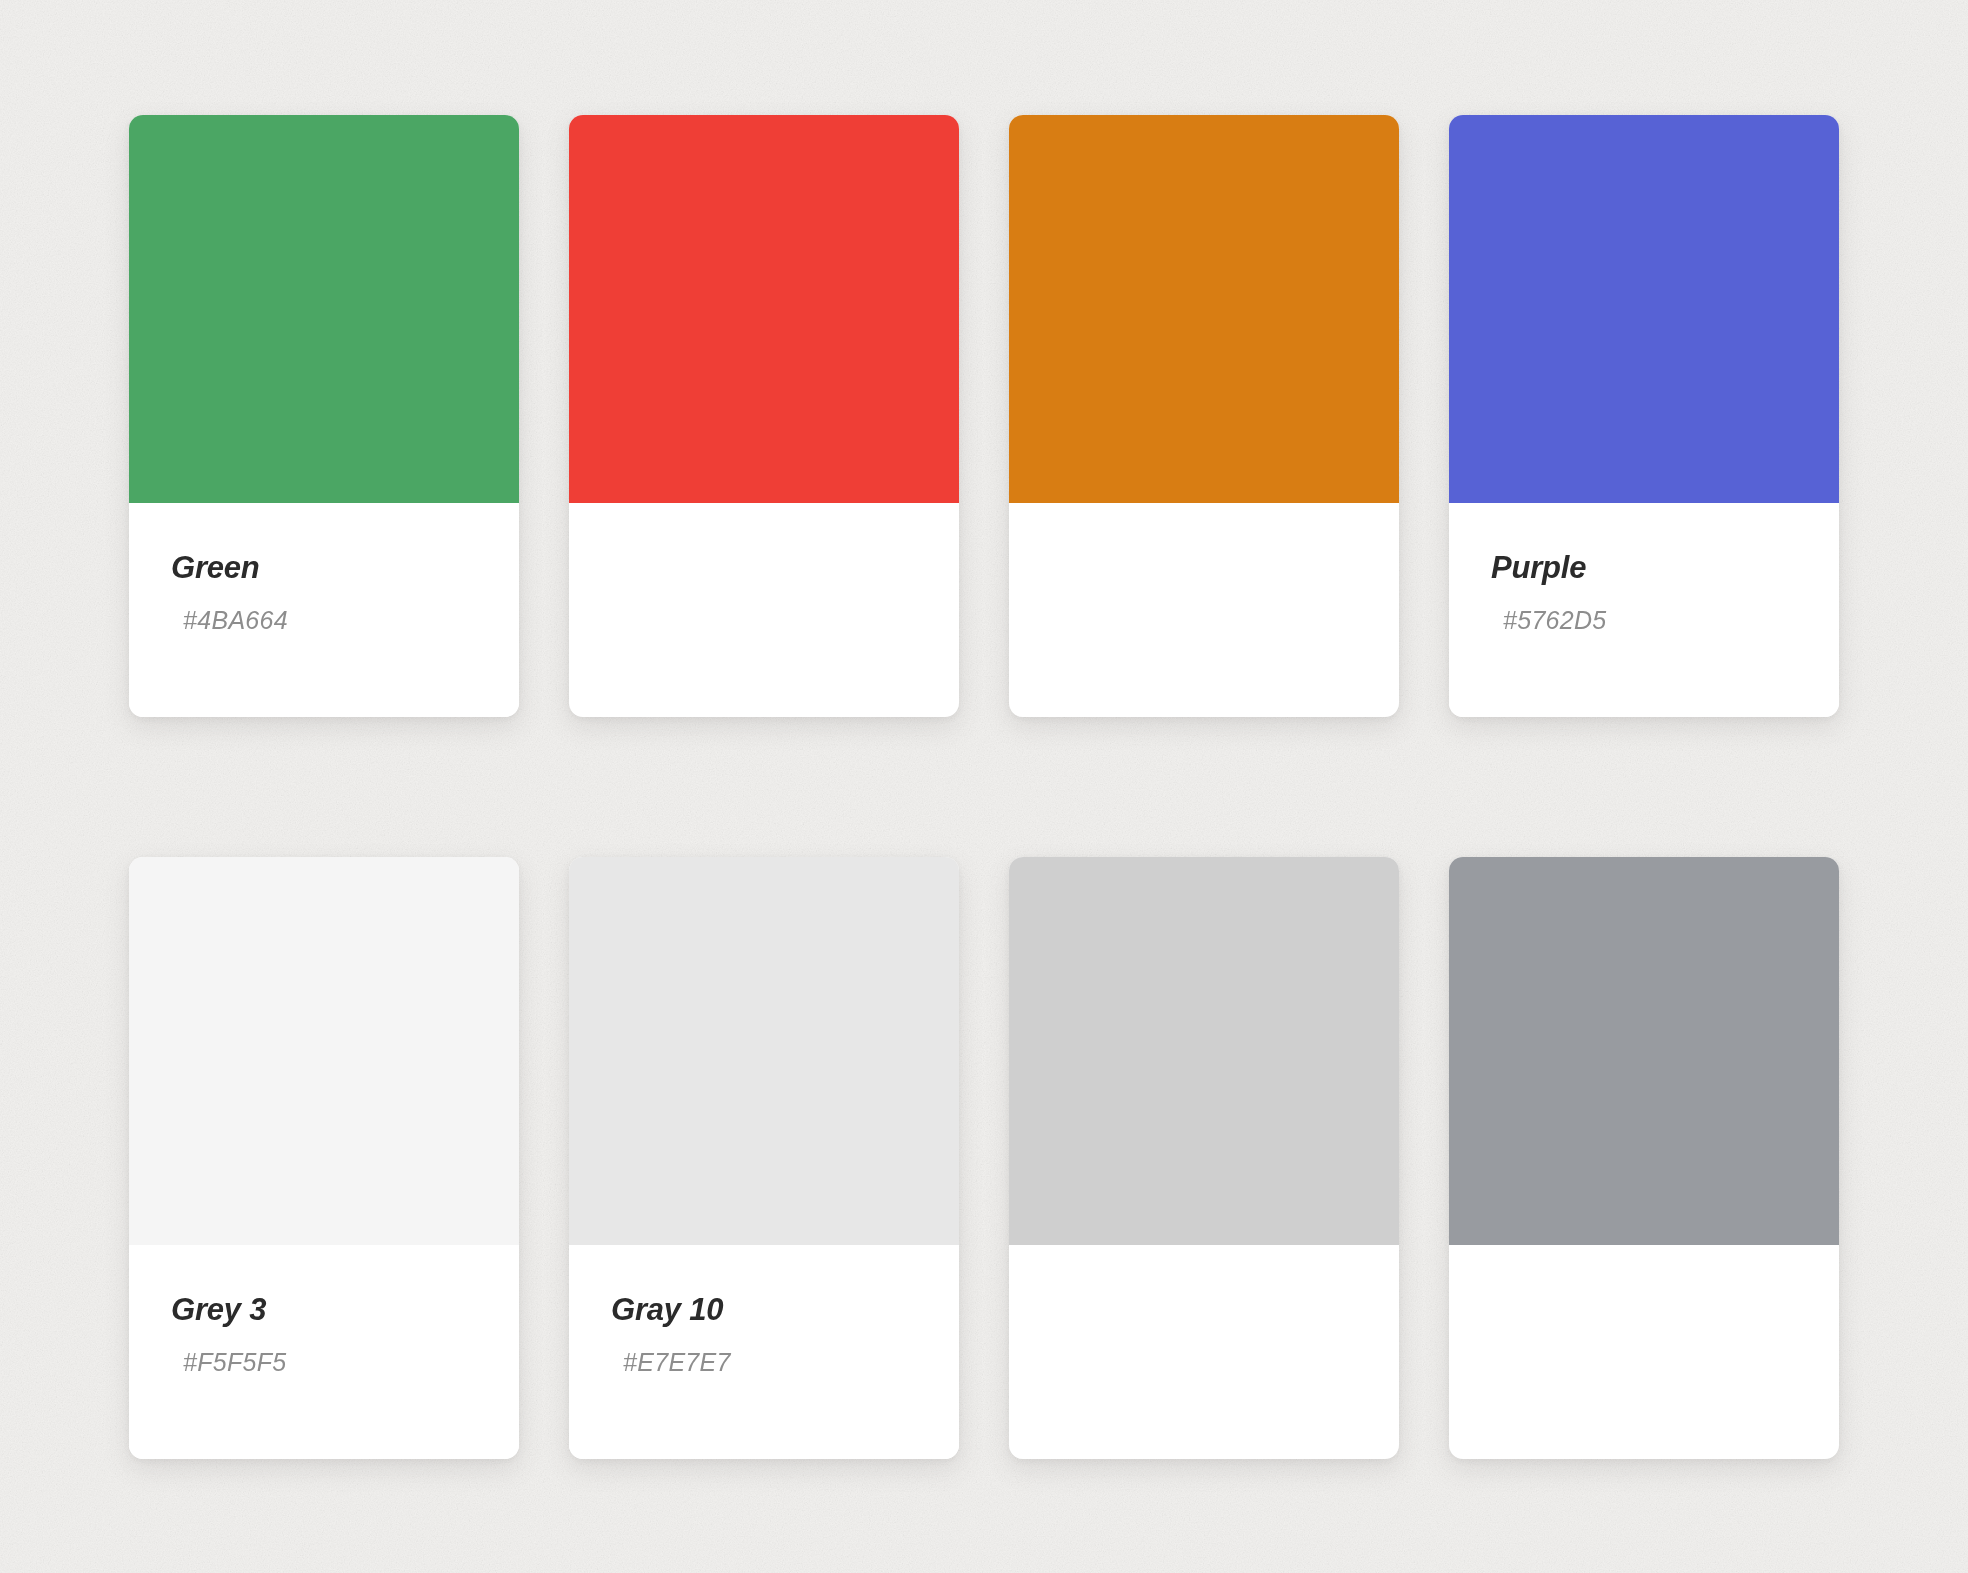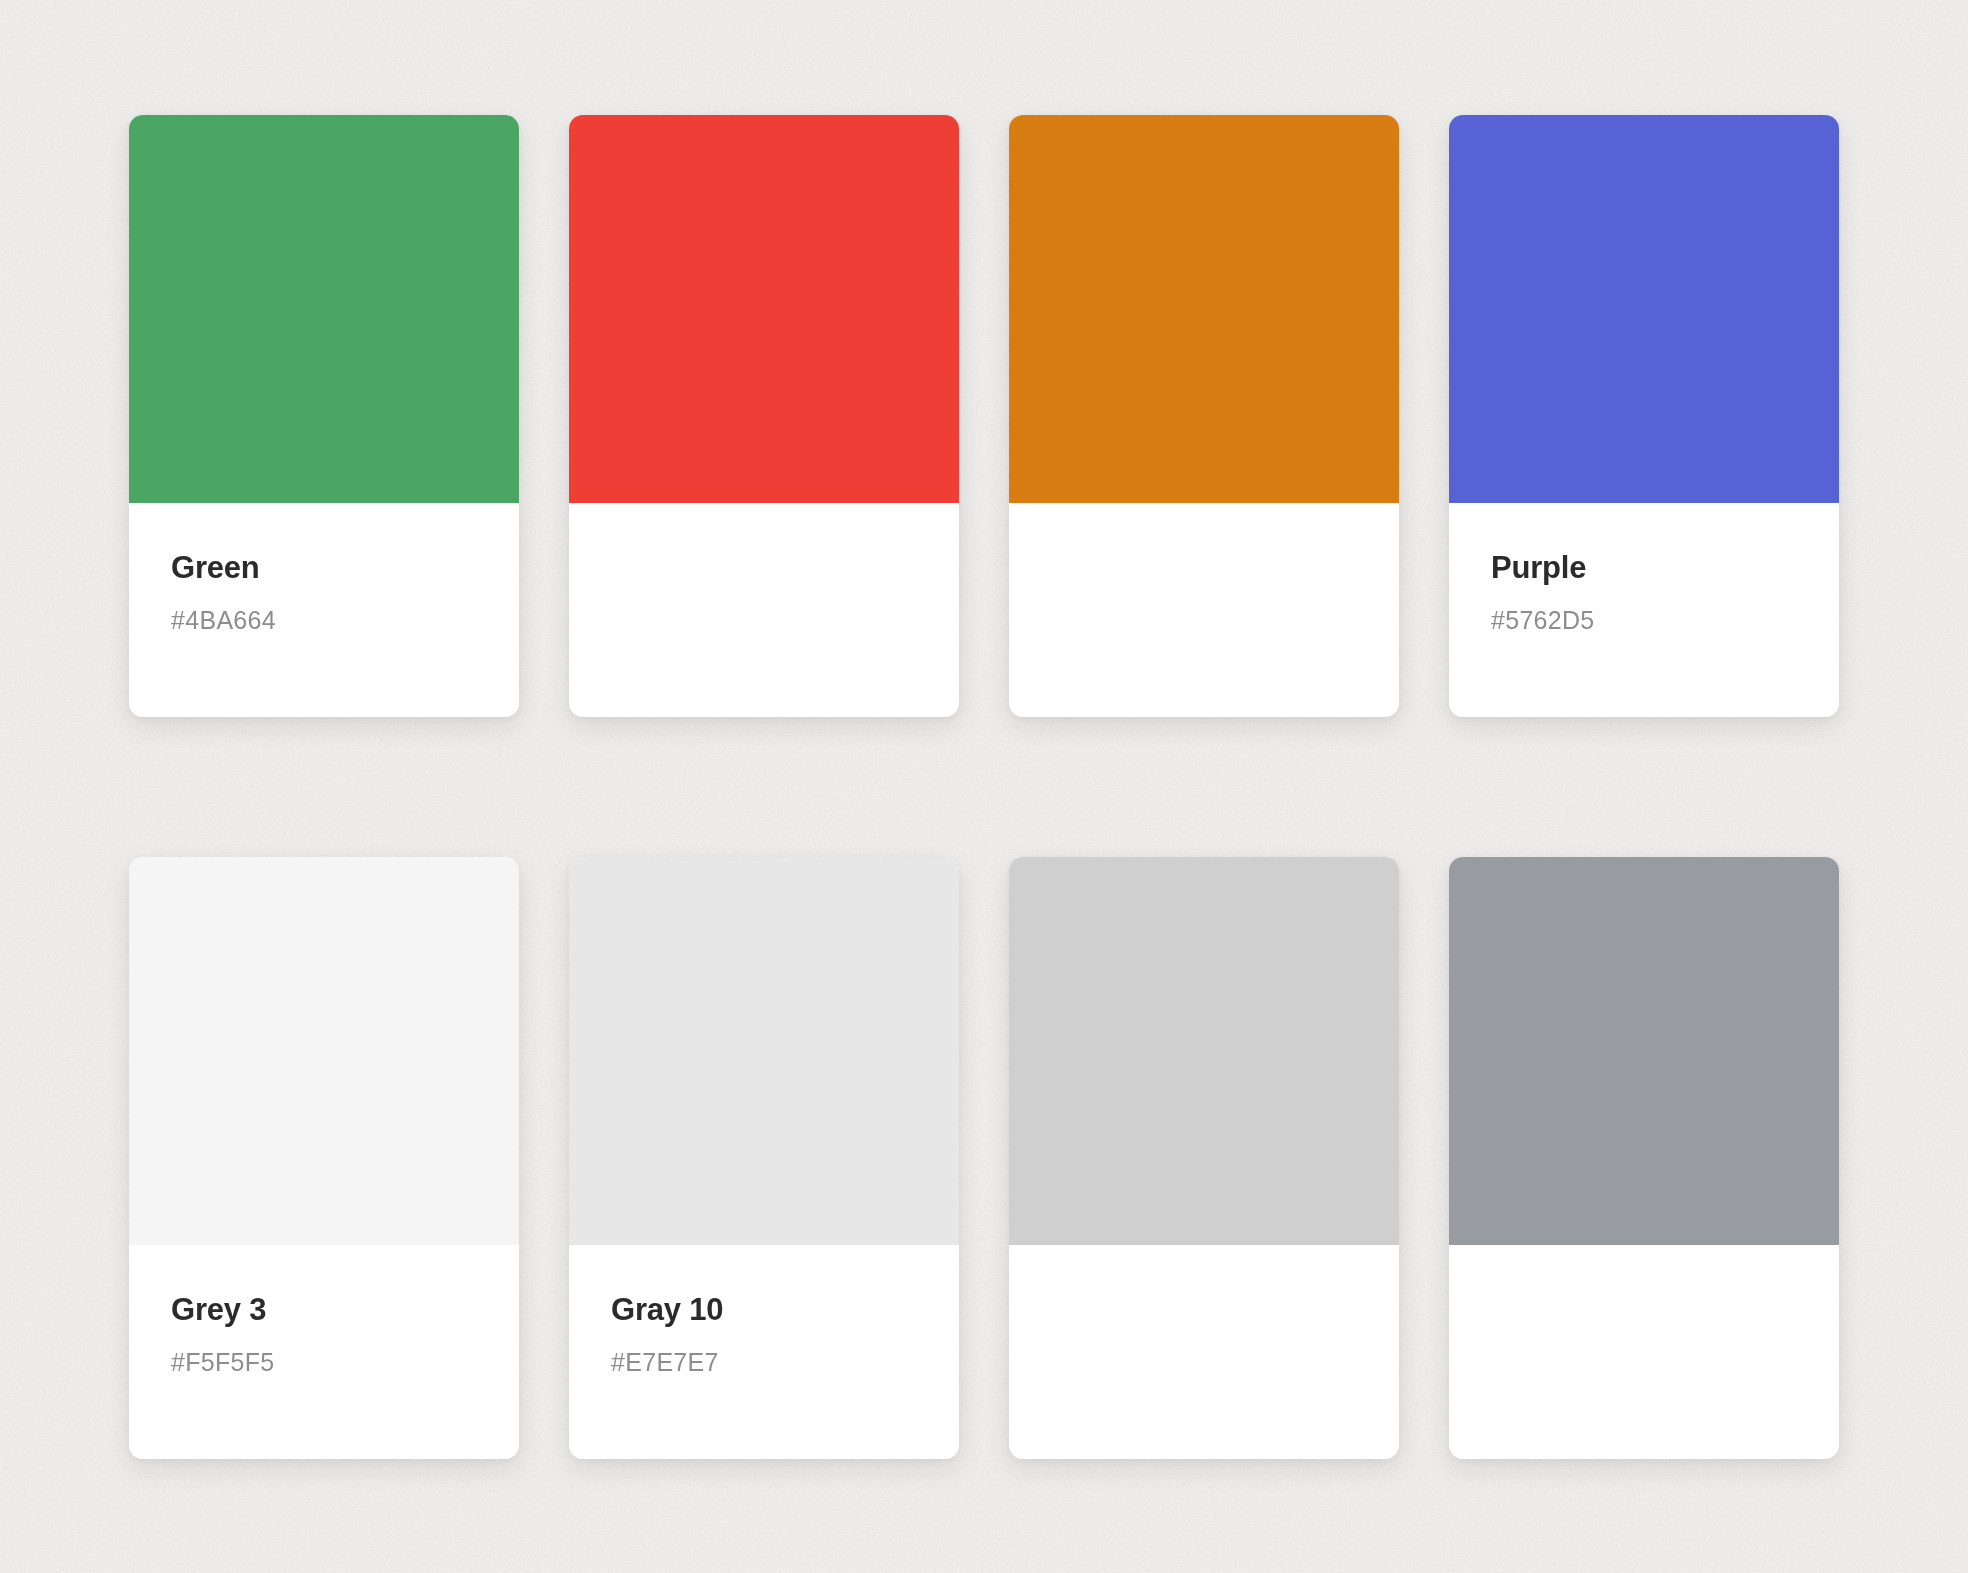--- a/index.html
+++ b/index.html
@@ -34,20 +34,21 @@
     width: 100%;
     height: 100%;
     display: grid;
     grid-template-columns: repeat(4, 390px);
     grid-template-rows: 602px 602px;
     justify-content: center;
     align-content: center;
     column-gap: 50px;
     row-gap: 140px;
     padding: 0 140px;
+    font-style: italic;
   }
 
   .swatch-card {
     display: flex;
     flex-direction: column;
     background: #ffffff;
     border-radius: 14px;
     overflow: hidden;
     box-shadow: 0 10px 26px rgba(90, 88, 84, 0.13),
                 0 2px 6px rgba(90, 88, 84, 0.07);
@@ -74,21 +75,21 @@
     color: #2b2b2b;
     margin: 0 0 22px 0;
   }
 
   .swatch-hex {
     font-size: 25px;
     font-weight: 400;
     line-height: 1.1;
     letter-spacing: 0.3px;
     color: #8d8d8d;
-    margin: 0;
+    margin: 12px;
   }
 </style>
 </head>
 <body>
 
 <svg id="noise-overlay" xmlns="http://www.w3.org/2000/svg" width="1968" height="1573">
   <filter id="grain">
     <feTurbulence type="fractalNoise" baseFrequency="0.85" numOctaves="3" stitchTiles="stitch"></feTurbulence>
     <feColorMatrix type="saturate" values="0"></feColorMatrix>
     <feComponentTransfer>

